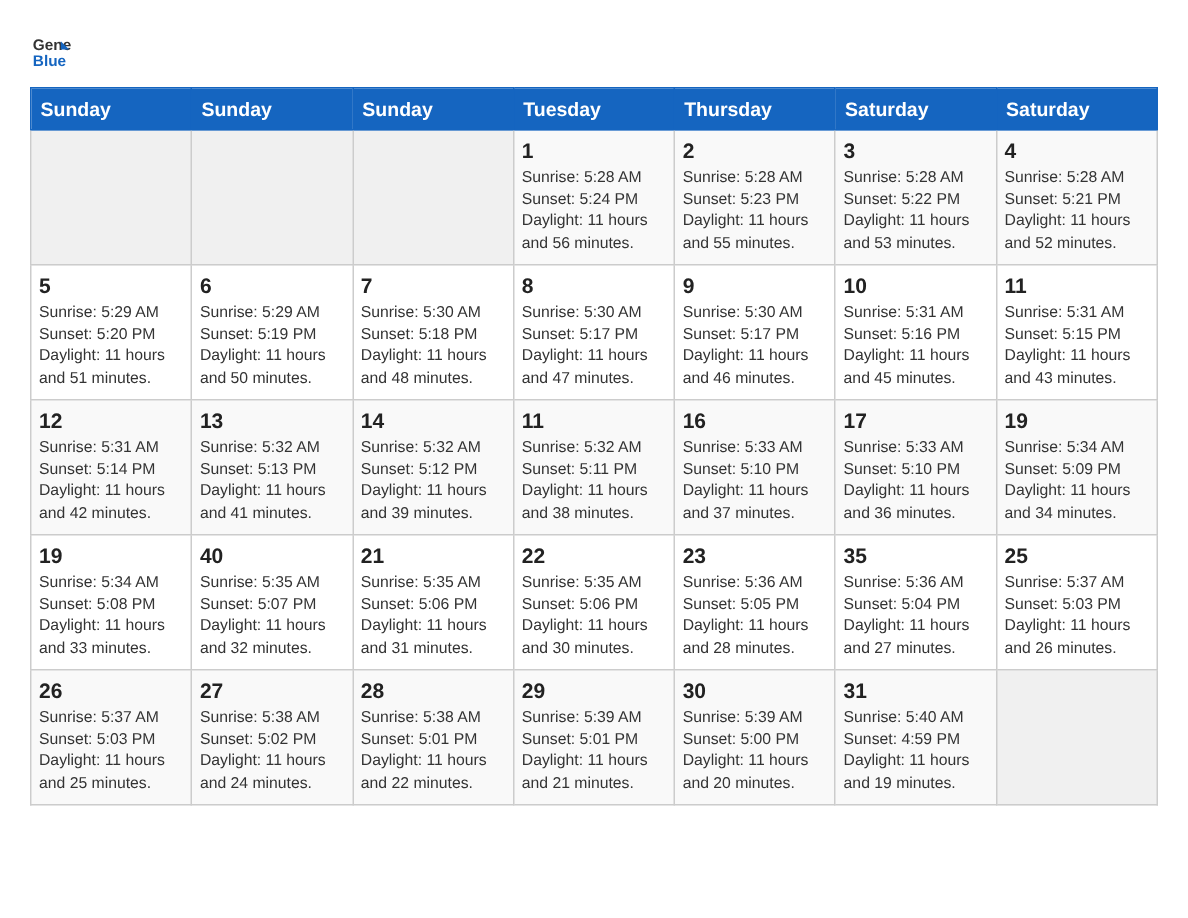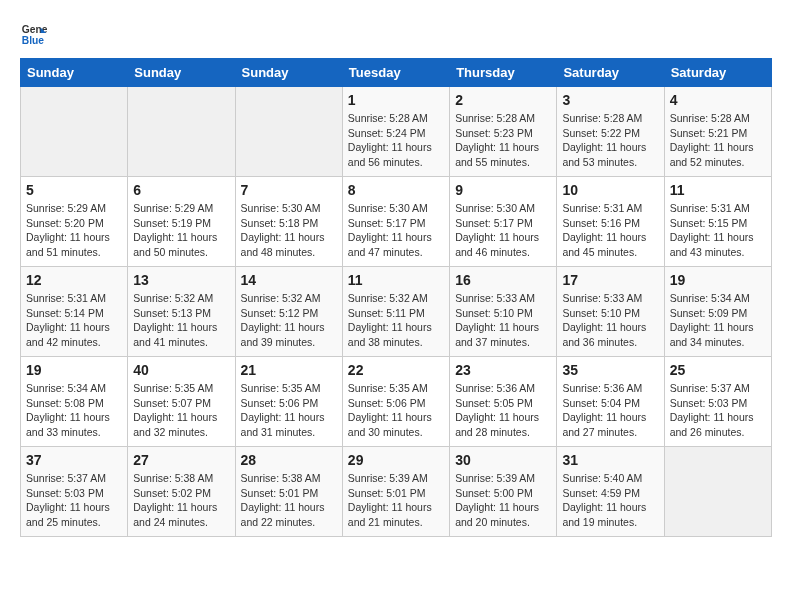--- a/index.html
+++ b/index.html
@@ -214,21 +214,21 @@
           <div class="day-number">35</div>
           <div class="day-info">Sunrise: 5:36 AM<br>Sunset: 5:04 PM<br>Daylight: 11 hours and 27 minutes.</div>
         </td>
         <td>
           <div class="day-number">25</div>
           <div class="day-info">Sunrise: 5:37 AM<br>Sunset: 5:03 PM<br>Daylight: 11 hours and 26 minutes.</div>
         </td>
       </tr>
       <tr>
         <td>
-          <div class="day-number">37</div>
+          <div class="day-number">26</div>
           <div class="day-info">Sunrise: 5:37 AM<br>Sunset: 5:03 PM<br>Daylight: 11 hours and 25 minutes.</div>
         </td>
         <td>
           <div class="day-number">27</div>
           <div class="day-info">Sunrise: 5:38 AM<br>Sunset: 5:02 PM<br>Daylight: 11 hours and 24 minutes.</div>
         </td>
         <td>
           <div class="day-number">28</div>
           <div class="day-info">Sunrise: 5:38 AM<br>Sunset: 5:01 PM<br>Daylight: 11 hours and 22 minutes.</div>
         </td>

